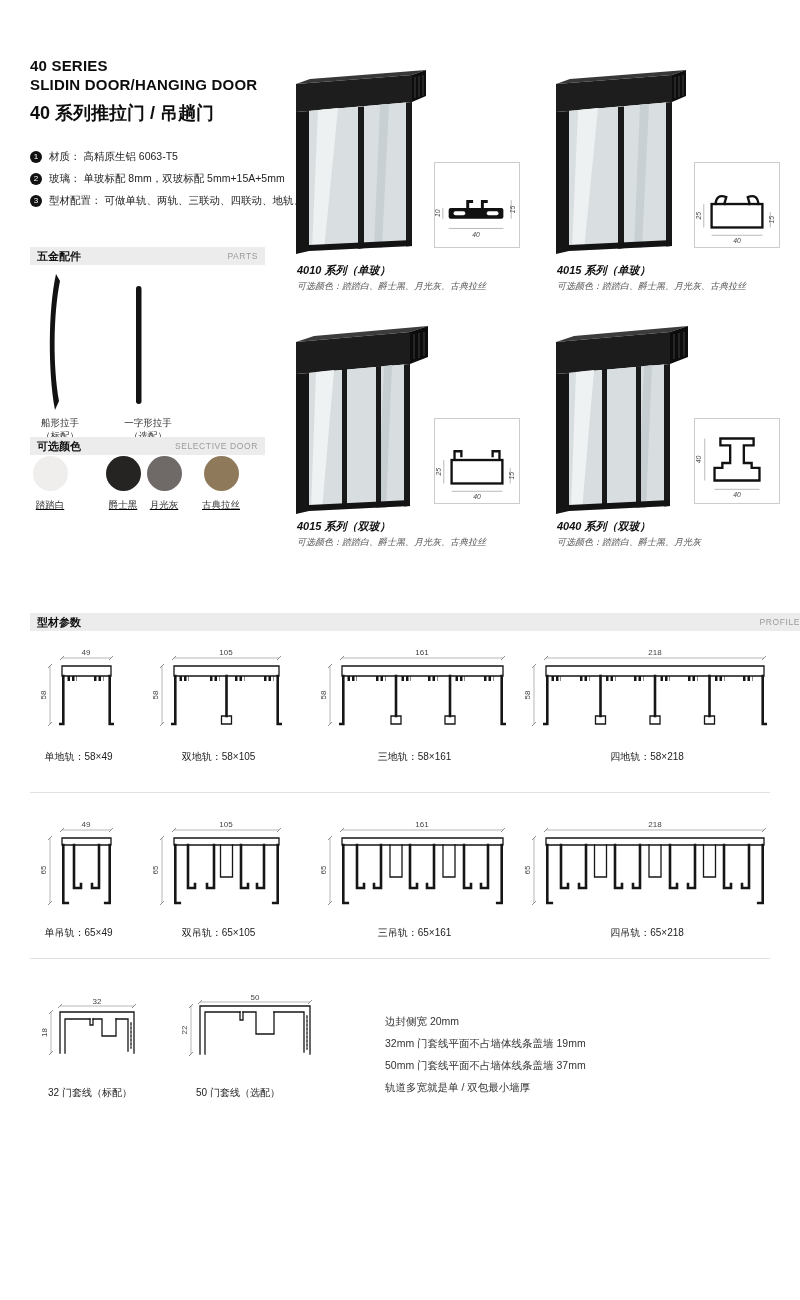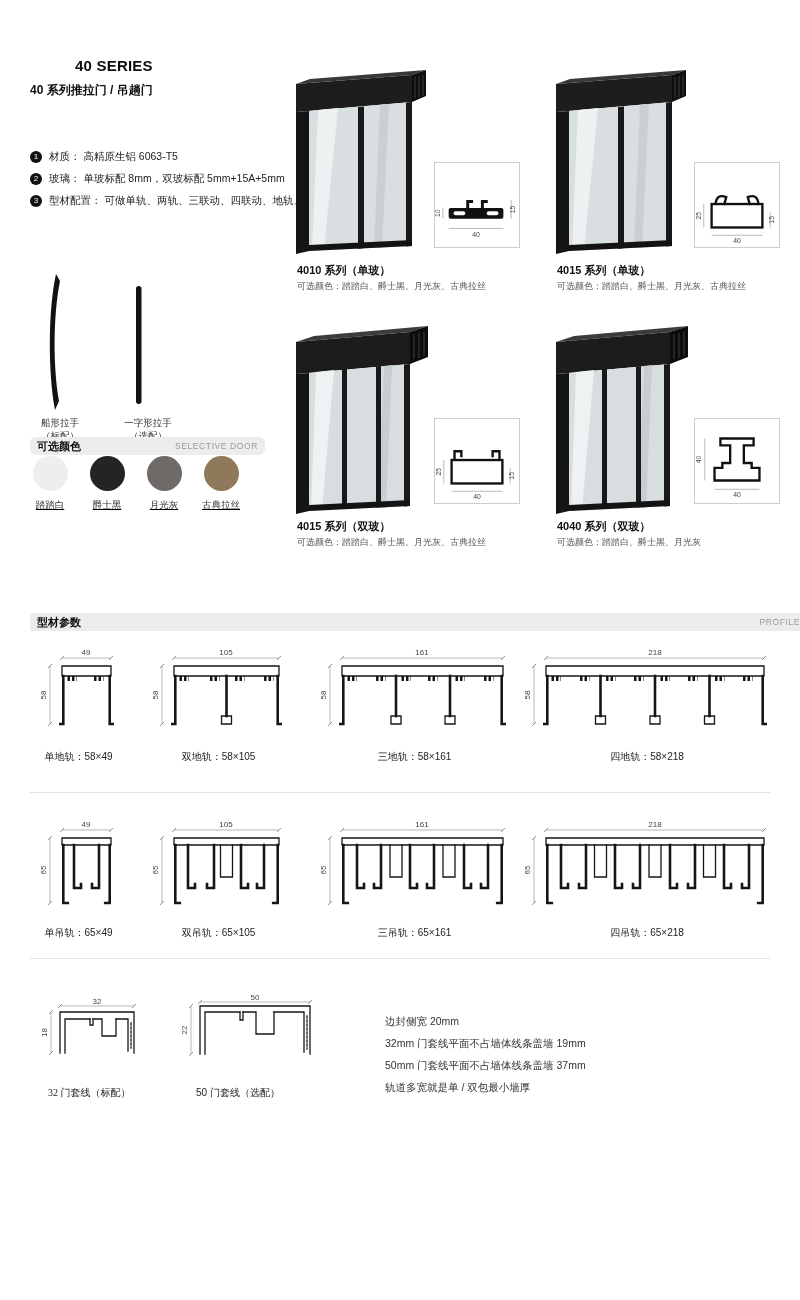--- a/index.html
+++ b/index.html
@@ -1,35 +1,35 @@
 <!DOCTYPE html>
 <html><head>
 <meta charset="utf-8">
 <style>
   html,body{margin:0;padding:0;background:#fff;}
   body{font-family:"Liberation Sans","DejaVu Sans",sans-serif;-webkit-font-smoothing:antialiased;}
   .page{position:relative;width:800px;height:1300px;background:#ffffff;overflow:hidden;}
   .abs{position:absolute;}
   
-  .h-en{font-size:15px;font-weight:bold;color:#0d0d0d;line-height:19px;letter-spacing:.2px;text-align:right;}
-  .h-cn{font-size:12px;font-weight:bold;color:#0d0d0d;margin-top:7px;}
+  .h-en{font-size:15px;font-weight:bold;color:#0d0d0d;line-height:19px;letter-spacing:.2px;}
+  .h-cn{font-size:18px;font-weight:bold;color:#0d0d0d;margin-top:7px;}
   
   .spec-row{display:flex;align-items:center;height:22px;font-size:10.5px;color:#222;}
   .bullet{width:12px;height:12px;border-radius:50%;background:#111;color:#fff;font-size:8px;line-height:12px;text-align:center;margin-right:7px;flex:0 0 12px;}
   
   .secbar{display:flex;justify-content:space-between;align-items:center;background:#ececec;height:18px;padding:0 7px;box-sizing:border-box;}
   .secbar .cn{font-size:11px;font-weight:bold;color:#111;}
   .secbar .en{font-size:8.5px;color:#9a9a9a;letter-spacing:.6px;}
   
   .handle-label{font-size:9.5px;color:#333;text-align:center;line-height:13px;}
   .swatch{position:absolute;width:58px;text-align:center;text-decoration:underline;}
   .swatch .dot{width:35px;height:35px;border-radius:50%;margin:0 auto;}
   .swatch .nm{font-size:9.5px;color:#333;margin-top:8px;}
   
-  .product{position:absolute;width:250px;height:240px;}
+  .product{position:absolute;width:250px;height:240px;font-style:italic;}
   .door{position:absolute;left:0;top:2px;}
   .xbox{position:absolute;left:142px;top:96px;width:86px;height:86px;border:1px solid #ccc;background:#fff;box-sizing:border-box;}
   .ptitle{position:absolute;left:5px;top:197px;font-size:11px;font-weight:bold;color:#111;white-space:nowrap;}
   .pcap{position:absolute;left:5px;top:214px;font-size:9px;color:#555;white-space:nowrap;}
   
   .cell{position:absolute;text-align:center;}
   .cell-label{font-size:10px;color:#222;margin-top:2px;white-space:nowrap;}
   .divider{position:absolute;height:1px;background:#e2e2e2;}
   .notes div{font-size:10.5px;color:#333;line-height:22px;white-space:nowrap;}
   .cas-label{position:absolute;font-size:10px;color:#222;white-space:nowrap;}
@@ -79,62 +79,67 @@
         <polygon points="50,45 55,44.5 55,184 50,184.5" fill="#191919"></polygon>
         <polygon points="84,42.5 89,42 89,183 84,183.5" fill="#191919"></polygon>
         <polygon points="112,40.5 118,40 118,182 112,182.5" fill="#191919"></polygon>
         <polygon points="17,181 118,176 118,182 17,187" fill="#131313"></polygon>
       </symbol>
     </defs>
   </svg>
 
   <div class="abs" style="left:30px;top:56px;">
     <div class="h-en">40 SERIES</div>
+    <div class="h-en">SLIDIN DOOR/HANGING DOOR</div>
     <div class="h-cn">40 系列推拉门 / 吊趟门</div>
   </div>
 
   <div class="abs" style="left:30px;top:146px;">
     <div class="spec-row">
       <span class="bullet">1</span>
       <span>材质： 高精原生铝 6063-T5</span>
     </div>
     <div class="spec-row">
       <span class="bullet">2</span>
       <span>玻璃： 单玻标配 8mm，双玻标配 5mm+15A+5mm</span>
     </div>
     <div class="spec-row">
       <span class="bullet">3</span>
       <span>型材配置： 可做单轨、两轨、三联动、四联动、地轨、吊轨</span>
     </div>
   </div>
 
+  <div class="abs secbar" style="left:30px;top:247px;width:235px;">
+    <span class="cn">五金配件</span>
+    <span class="en">PARTS</span>
+  </div>
   <svg class="abs" style="left:42px;top:272px;" width="26" height="140" viewBox="0 0 26 140">
     <path d="M14,2 C6,38 6,100 13,138 L17,129 C11,95 11,44 18,9 Z" fill="#121212"></path>
   </svg>
   <svg class="abs" style="left:132px;top:284px;" width="14" height="122" viewBox="0 0 14 122">
     <rect x="4" y="2" width="5.5" height="118" rx="2.7" fill="#131313"></rect>
   </svg>
   <div class="abs handle-label" style="left:28px;top:416px;width:64px;">
     <div>船形拉手</div>
     <div>（标配）</div>
   </div>
   <div class="abs handle-label" style="left:112px;top:416px;width:72px;">
     <div>一字形拉手</div>
     <div>（选配）</div>
   </div>
 
-  <div class="abs secbar" style="left:30px;top:437px;width:235px;border-radius:6px;">
+  <div class="abs secbar" style="left:30px;top:437px;width:235px;">
     <span class="cn">可选颜色</span>
     <span class="en">SELECTIVE DOOR</span>
   </div>
   <div class="swatch" style="left:21px;top:456px;">
     <div class="dot" style="background: rgb(239, 238, 236);"></div>
     <div class="nm">踏踏白</div>
   </div>
-  <div class="swatch" style="left:78px;top:456px;">
+  <div class="swatch" style="left:94px;top:456px;">
     <div class="dot" style="background: rgb(38, 36, 35);"></div>
     <div class="nm">爵士黑</div>
   </div>
   <div class="swatch" style="left:135px;top:456px;">
     <div class="dot" style="background: rgb(111, 106, 103);"></div>
     <div class="nm">月光灰</div>
   </div>
   <div class="swatch" style="left:192px;top:456px;">
     <div class="dot" style="background: rgb(142, 122, 91);"></div>
     <div class="nm">古典拉丝</div>
@@ -434,21 +439,21 @@
     <line class="tick" x1="13" y1="16" x2="17" y2="12"></line>
       <line class="tick" x1="13" y1="57" x2="17" y2="53"></line>
     <text class="dt" transform="translate(11 34.5) rotate(-90)">18</text>
     <path class="ol" d="M24,55 V14 H98 V55"></path>
     <path class="ol" d="M29,55 V21 H54"></path>
     <path class="ol" d="M54,21 V27 H57 V21"></path>
     <path class="ol" d="M57,21 H66 V38 H80 V21"></path>
     <path class="ol" d="M80,21 H92 V53"></path>
     <line class="ol" x1="95" y1="25" x2="95" y2="50" stroke-dasharray="2 2"></line>
   </svg>
-  <div class="cas-label" style="left:48px;top:1086px;font-family:Liberation Serif, serif;">32 门套线（标配）</div>
+  <div class="cas-label" style="left:48px;top:1086px;">32 门套线（标配）</div>
 
   <svg class="abs" style="left:178px;top:994px;" width="150" height="84" viewBox="0 0 150 84">
     <line class="dim" x1="22" y1="8" x2="132" y2="8"></line>
     <line class="tick" x1="20" y1="10" x2="24" y2="6"></line>
       <line class="tick" x1="130" y1="10" x2="134" y2="6"></line>
     <text class="dt" x="77" y="5.5">50</text>
     <line class="dim" x1="13" y1="12" x2="13" y2="60"></line>
     <line class="tick" x1="11" y1="14" x2="15" y2="10"></line>
       <line class="tick" x1="11" y1="62" x2="15" y2="58"></line>
     <text class="dt" transform="translate(9 36) rotate(-90)">22</text>

